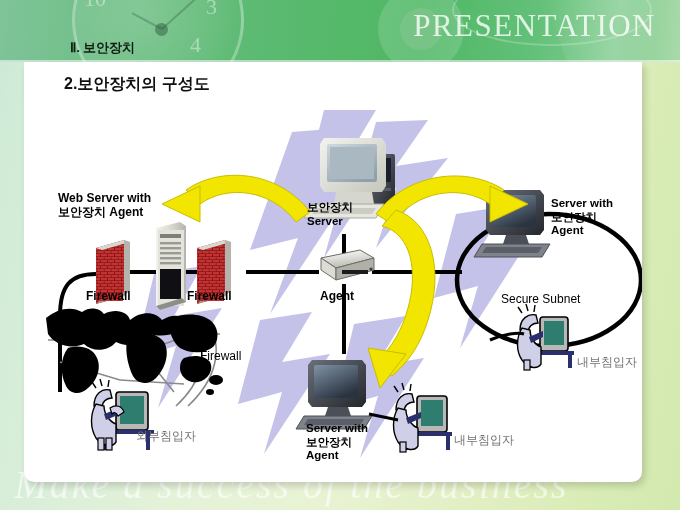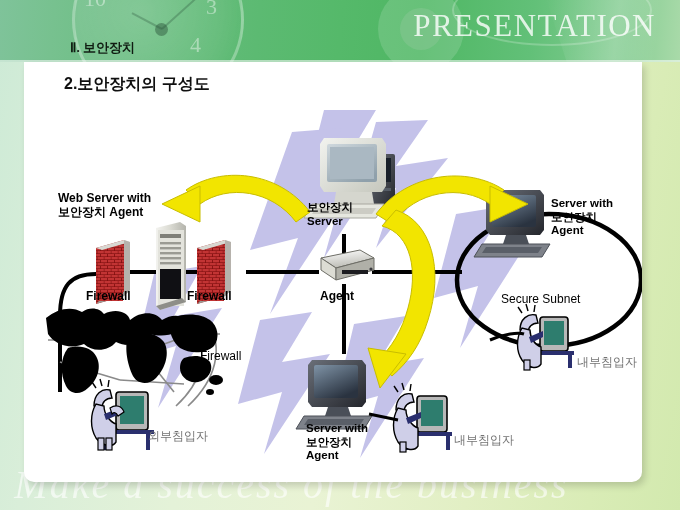--- a/index.html
+++ b/index.html
@@ -118,21 +118,21 @@
   .lbl.big{ font-size: 12px; }
 
   .l-webserver { left: 34px; top: 130px; font-size: 12px; }
   .l-fw1       { left: 62px; top: 228px; }
   .l-fw2       { left: 163px; top: 228px; }
   .l-svr-ctr   { left: 283px; top: 139px; }
   .l-router    { left: 296px; top: 228px; }
   .l-srv-right { left: 527px; top: 135px; }
   .l-subnet    { left: 477px; top: 215px; margin-top: 16px; }
   .l-internet  { left: 176px; top: 288px; }
-  .l-ext       { left: 124px; top: 368px; font-size: 12px; }
+  .l-ext       { left: 112px; top: 368px; font-size: 12px; }
   .l-srv-bot   { left: 282px; top: 360px; }
   .l-int1      { left: 430px; top: 372px; font-size: 12px; }
   .l-int2      { left: 553px; top: 294px; font-size: 12px; }
 </style>
 </head>
 <body>
 
 <div class="bg-watermark">Make a success of the business</div>
 
 <div class="header">

